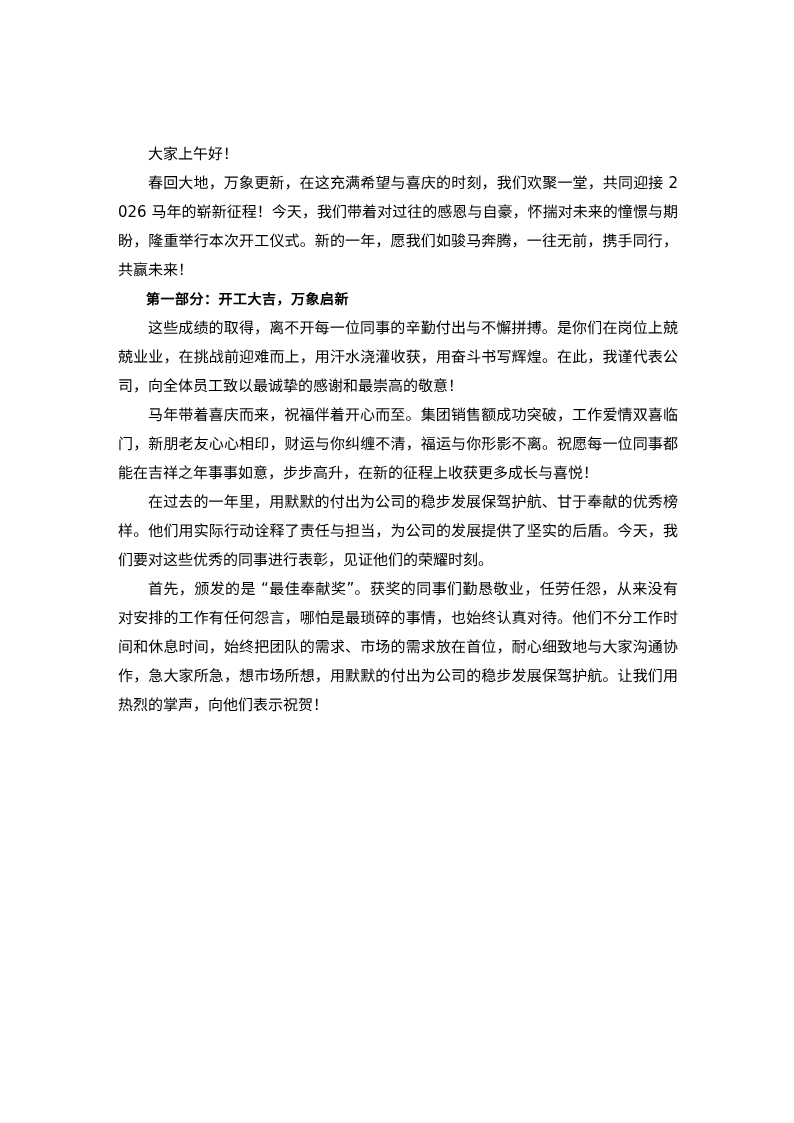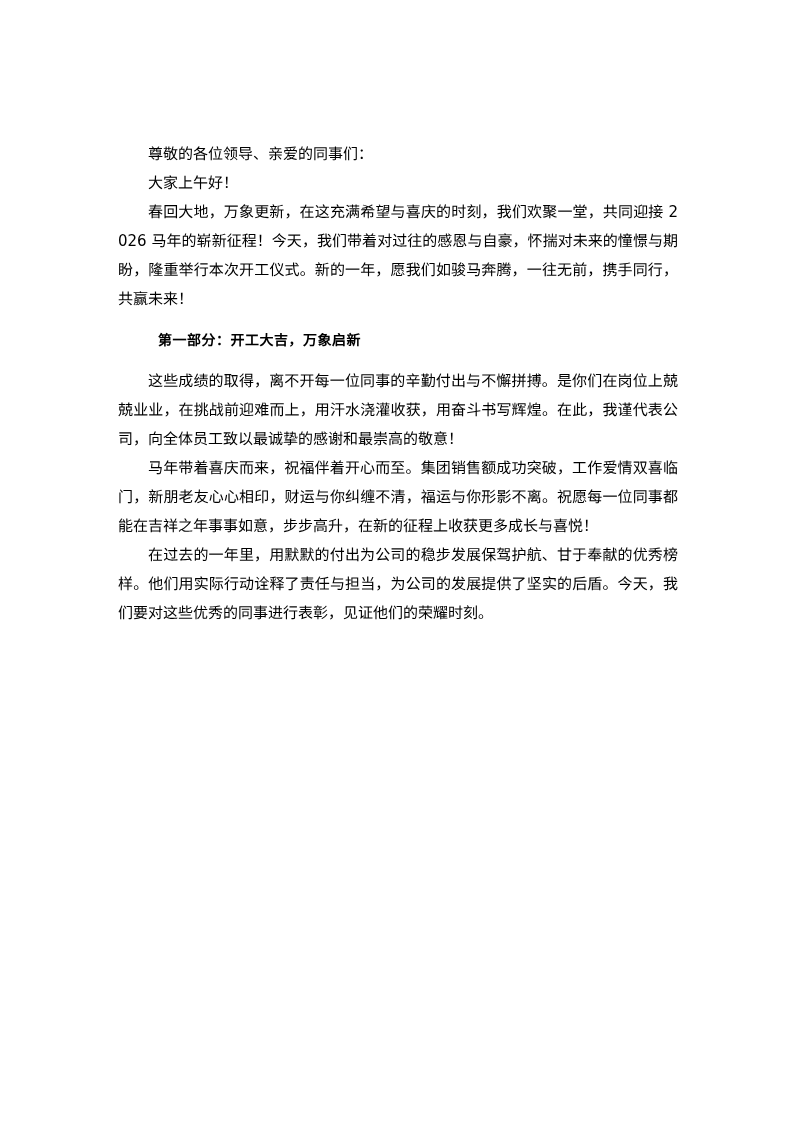--- a/index.html
+++ b/index.html
@@ -61,21 +61,21 @@
     font-size: 15px;
     line-height: 29px;
     text-align: justify;
     text-justify: inter-ideograph;
     text-indent: 30px;
     letter-spacing: 0px;
     word-break: break-all;
   }
 
   p.heading {
-    margin: 12px;
+    margin: 0;
     font-family: "DejaVu Serif", "Liberation Serif", serif;
     font-weight: 700;
     font-size: 14px;
     line-height: 29px;
     text-indent: 28px;
     text-align: left;
     letter-spacing: 0.5px;
     white-space: nowrap;
   }
 </style>
@@ -83,34 +83,34 @@
 <body>
 
 <div class="page">
 
   <div class="content">
 
     <h1 class="doc-title"></h1>
 
     <div class="body-block">
 
-      <p class="para">尊敬的各位领导、亲爱的同事们：</p>
 
       <p class="para">大家上午好！</p>
 
       <p class="para">春回大地，万象更新，在这充满希望与喜庆的时刻，我们欢聚一堂，共同迎接 2026 马年的崭新征程！今天，我们带着对过往的感恩与自豪，怀揣对未来的憧憬与期盼，隆重举行本次开工仪式。新的一年，愿我们如骏马奔腾，一往无前，携手同行，共赢未来！</p>
 
       <p class="heading">第一部分：开工大吉，万象启新</p>
 
 
 
       <p class="para">这些成绩的取得，离不开每一位同事的辛勤付出与不懈拼搏。是你们在岗位上兢兢业业，在挑战前迎难而上，用汗水浇灌收获，用奋斗书写辉煌。在此，我谨代表公司，向全体员工致以最诚挚的感谢和最崇高的敬意！</p>
 
       <p class="para">马年带着喜庆而来，祝福伴着开心而至。集团销售额成功突破，工作爱情双喜临门，新朋老友心心相印，财运与你纠缠不清，福运与你形影不离。祝愿每一位同事都能在吉祥之年事事如意，步步高升，在新的征程上收获更多成长与喜悦！</p>
 
 
       <p class="para">在过去的一年里，用默默的付出为公司的稳步发展保驾护航、甘于奉献的优秀榜样。他们用实际行动诠释了责任与担当，为公司的发展提供了坚实的后盾。今天，我们要对这些优秀的同事进行表彰，见证他们的荣耀时刻。</p>
 
+      <p class="para">首先，颁发的是 “最佳奉献奖”。获奖的同事们勤恳敬业，任劳任怨，从来没有对安排的工作有任何怨言，哪怕是最琐碎的事情，也始终认真对待。他们不分工作时间和休息时间，始终把团队的需求、市场的需求放在首位，耐心细致地与大家沟通协作，急大家所急，想市场所想，用默默的付出为公司的稳步发展保驾护航。让我们用热烈的掌声，向他们表示祝贺！</p>
 
 
     </div>
   </div>
 </div>
 
 </body></html>

